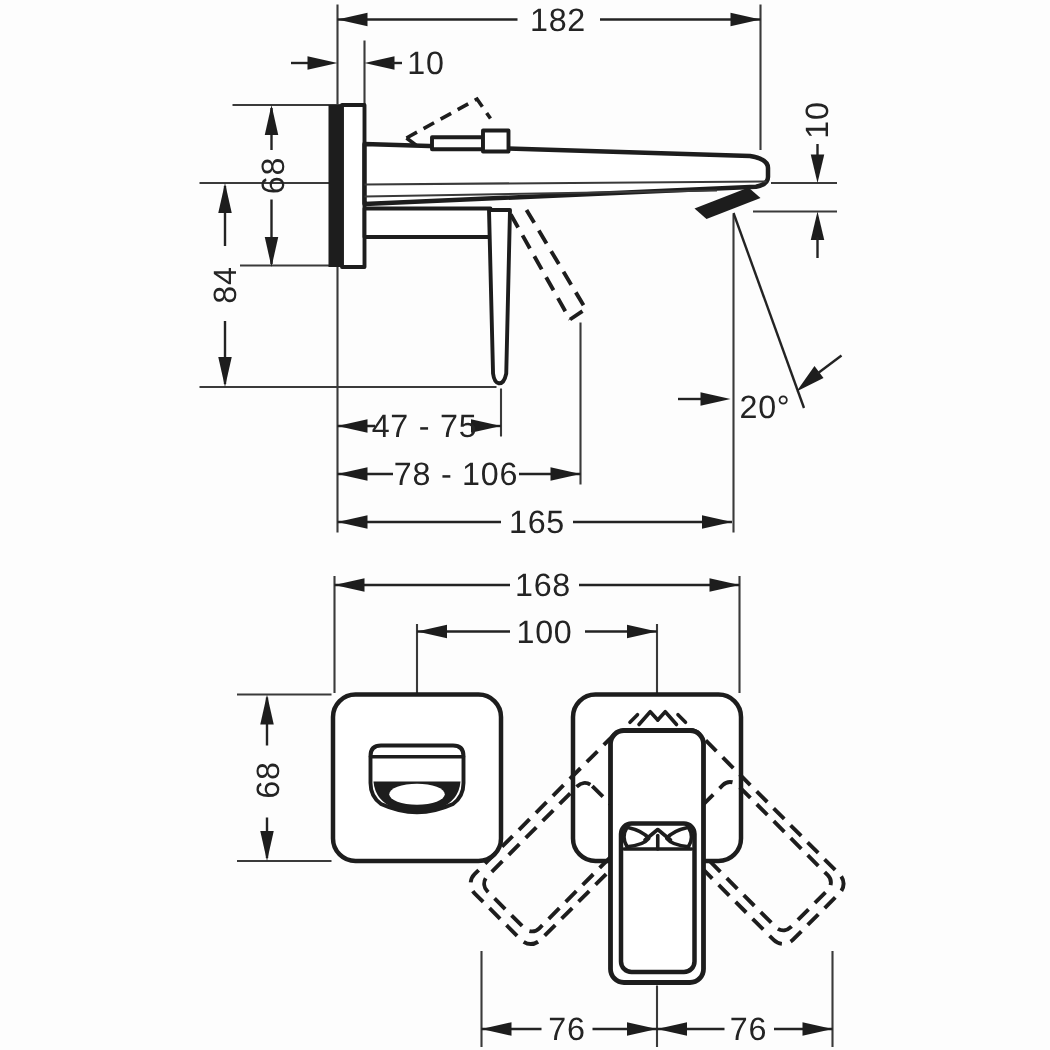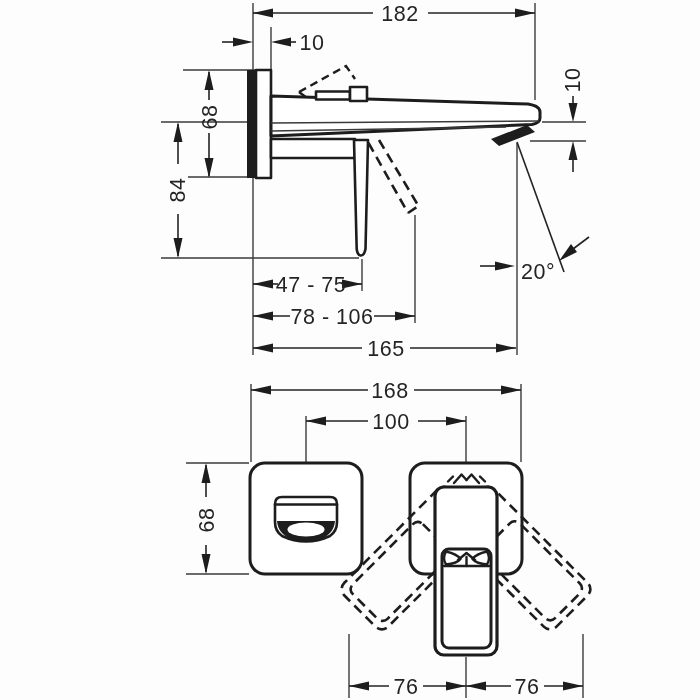--- a/index.html
+++ b/index.html
@@ -1,17 +1,17 @@
 <!DOCTYPE html>
 <html><head>
 <meta charset="utf-8">
 <style>
   html,body{margin:0;padding:0;background:#fdfdfd;}
   #canvas{position:relative;width:648px;height:700px;background:#fdfdfd;overflow:hidden;
-          font-family:"Liberation Sans","DejaVu Sans",sans-serif;padding-left:28px;}
+          font-family:"Liberation Sans","DejaVu Sans",sans-serif;}
   svg{display:block}
   .thin{stroke:#3a3a3a;stroke-width:1.4;fill:none}
   .dimline{stroke:#232323;stroke-width:1.6;fill:none}
   .ol{fill:#ffffff;stroke:#1d1d1d;stroke-width:3;stroke-linejoin:round}
   .ol2{fill:#ffffff;stroke:#1d1d1d;stroke-width:2.6;stroke-linejoin:round}
   .dash{fill:none;stroke:#1d1d1d;stroke-width:2.6;stroke-dasharray:10 6;stroke-linejoin:round}
   .dash2{fill:none;stroke:#1d1d1d;stroke-width:2.4;stroke-dasharray:8 5}
   .arr{fill:#1d1d1d;stroke:none}
   .dark{fill:#1d1d1d;stroke:none}
   .det{fill:none;stroke:#1d1d1d;stroke-width:2.4;stroke-linejoin:round;stroke-linecap:round}

